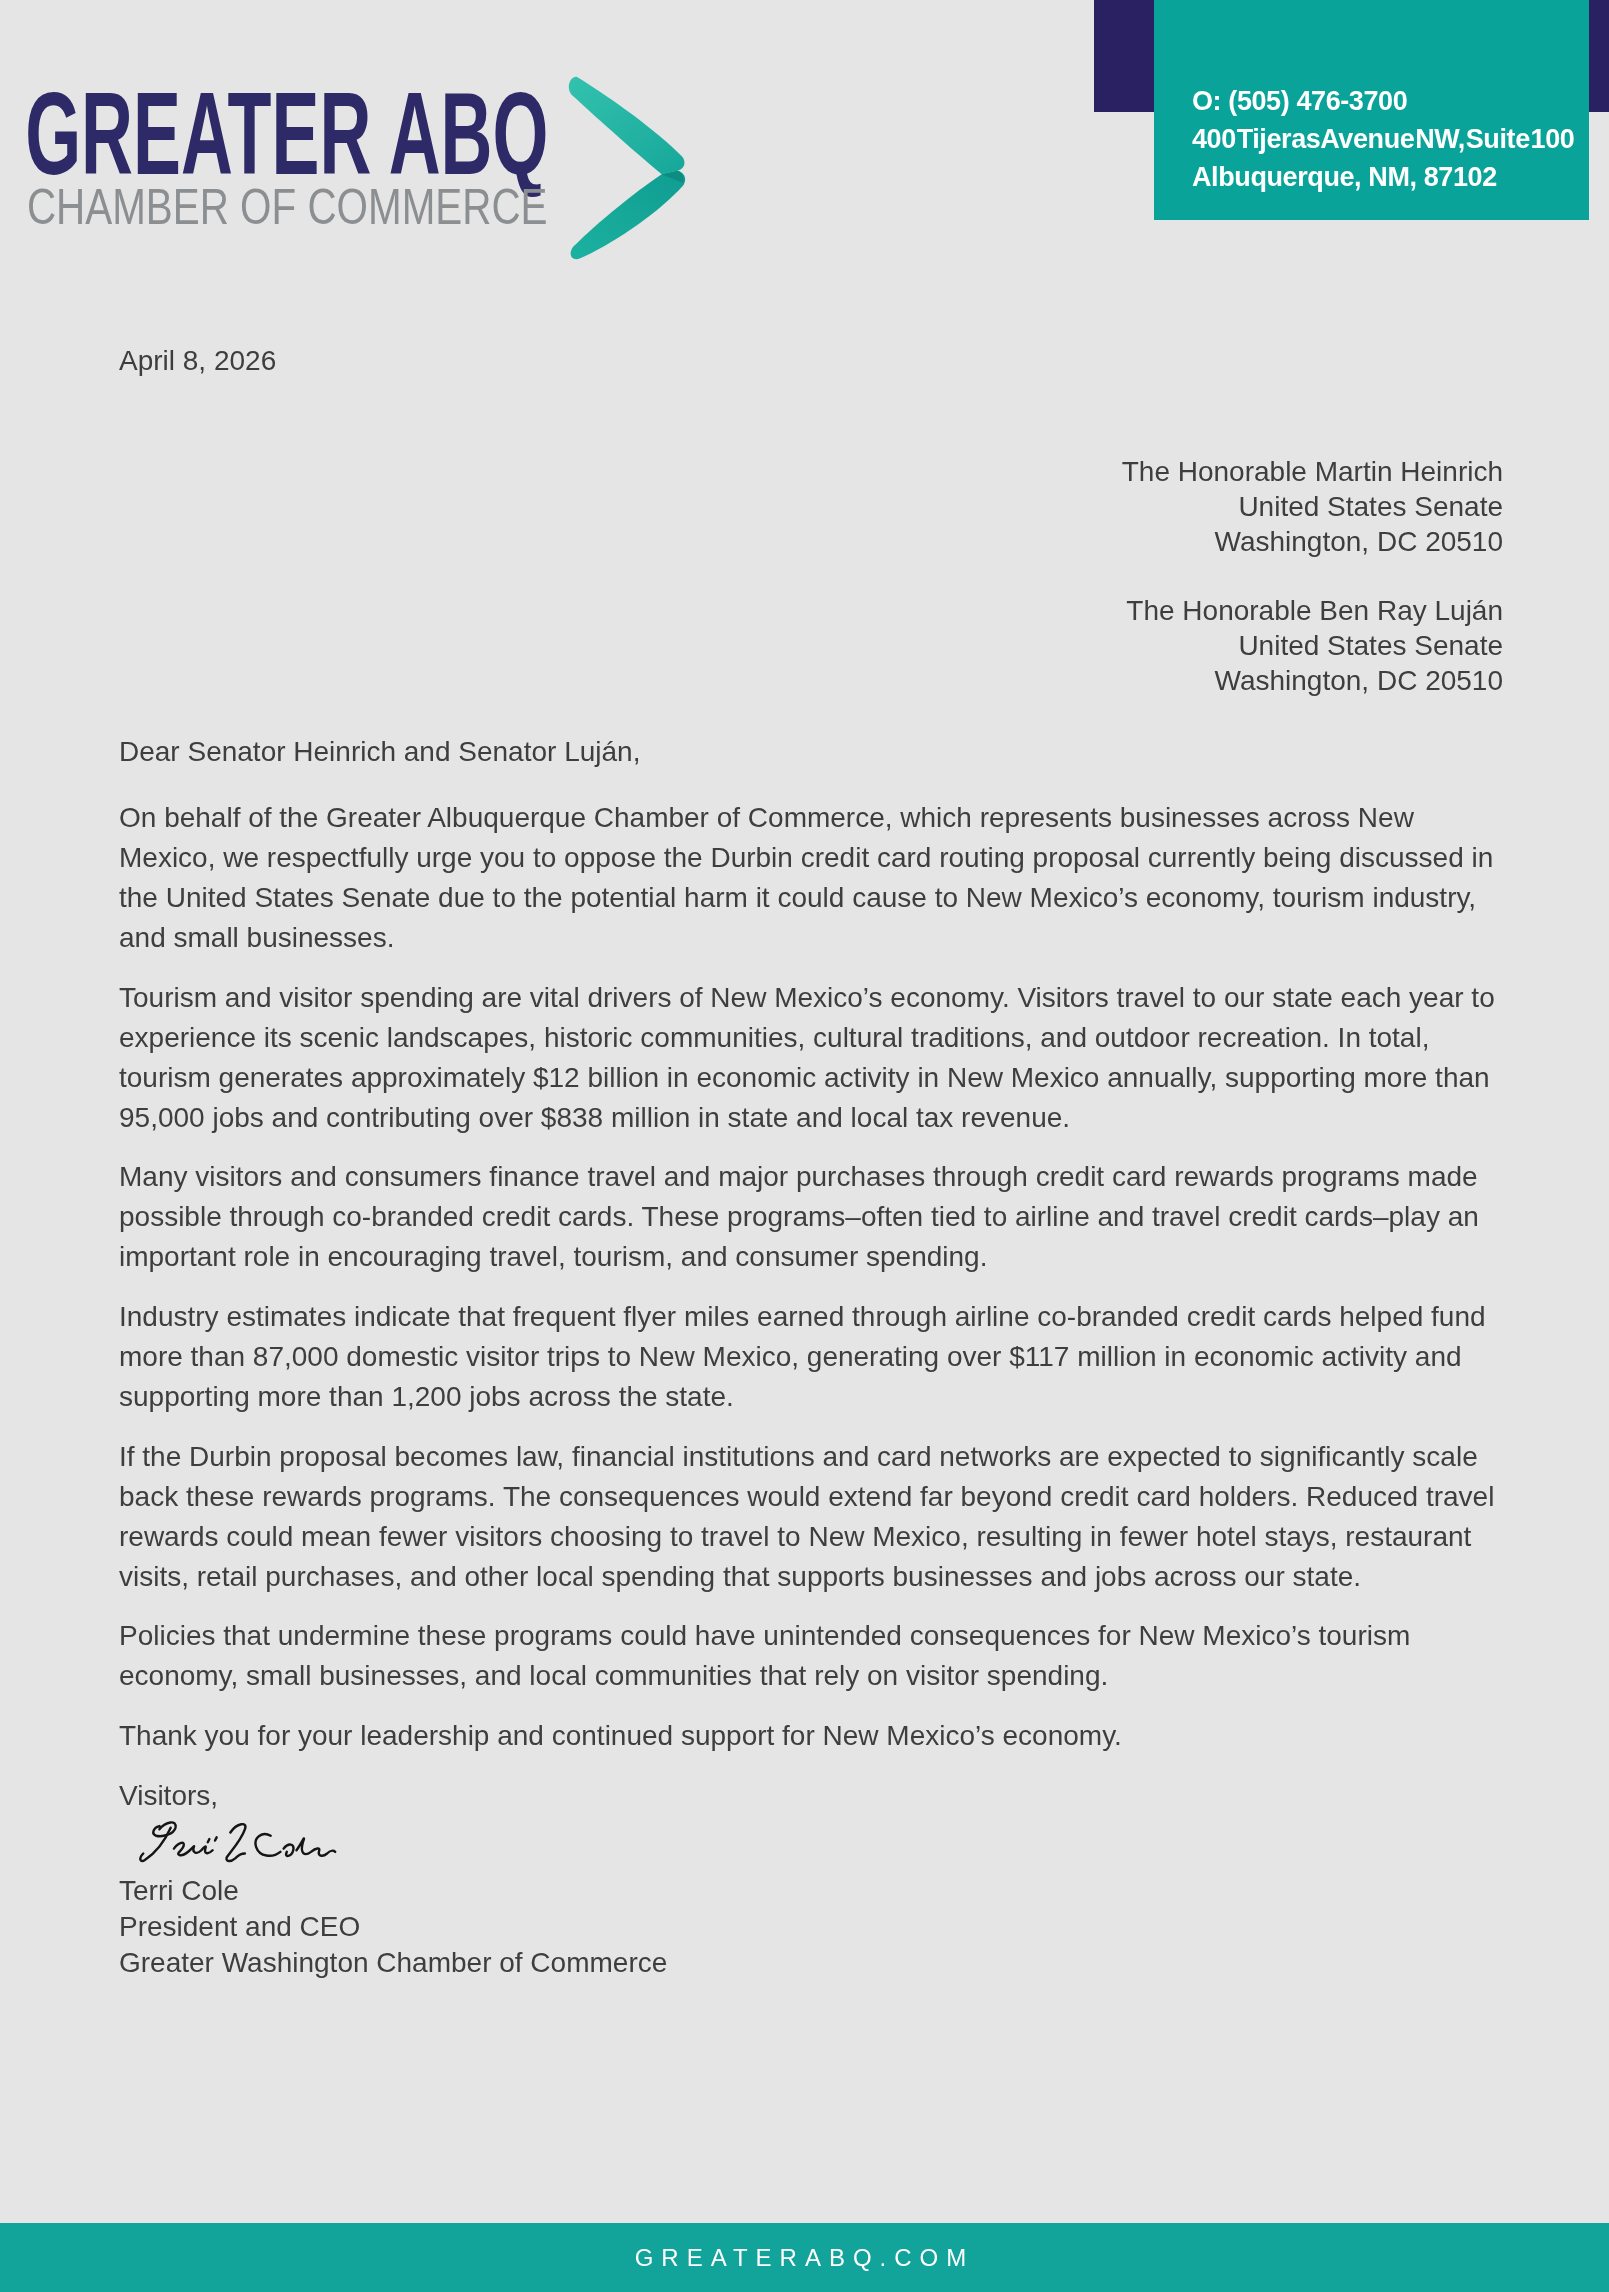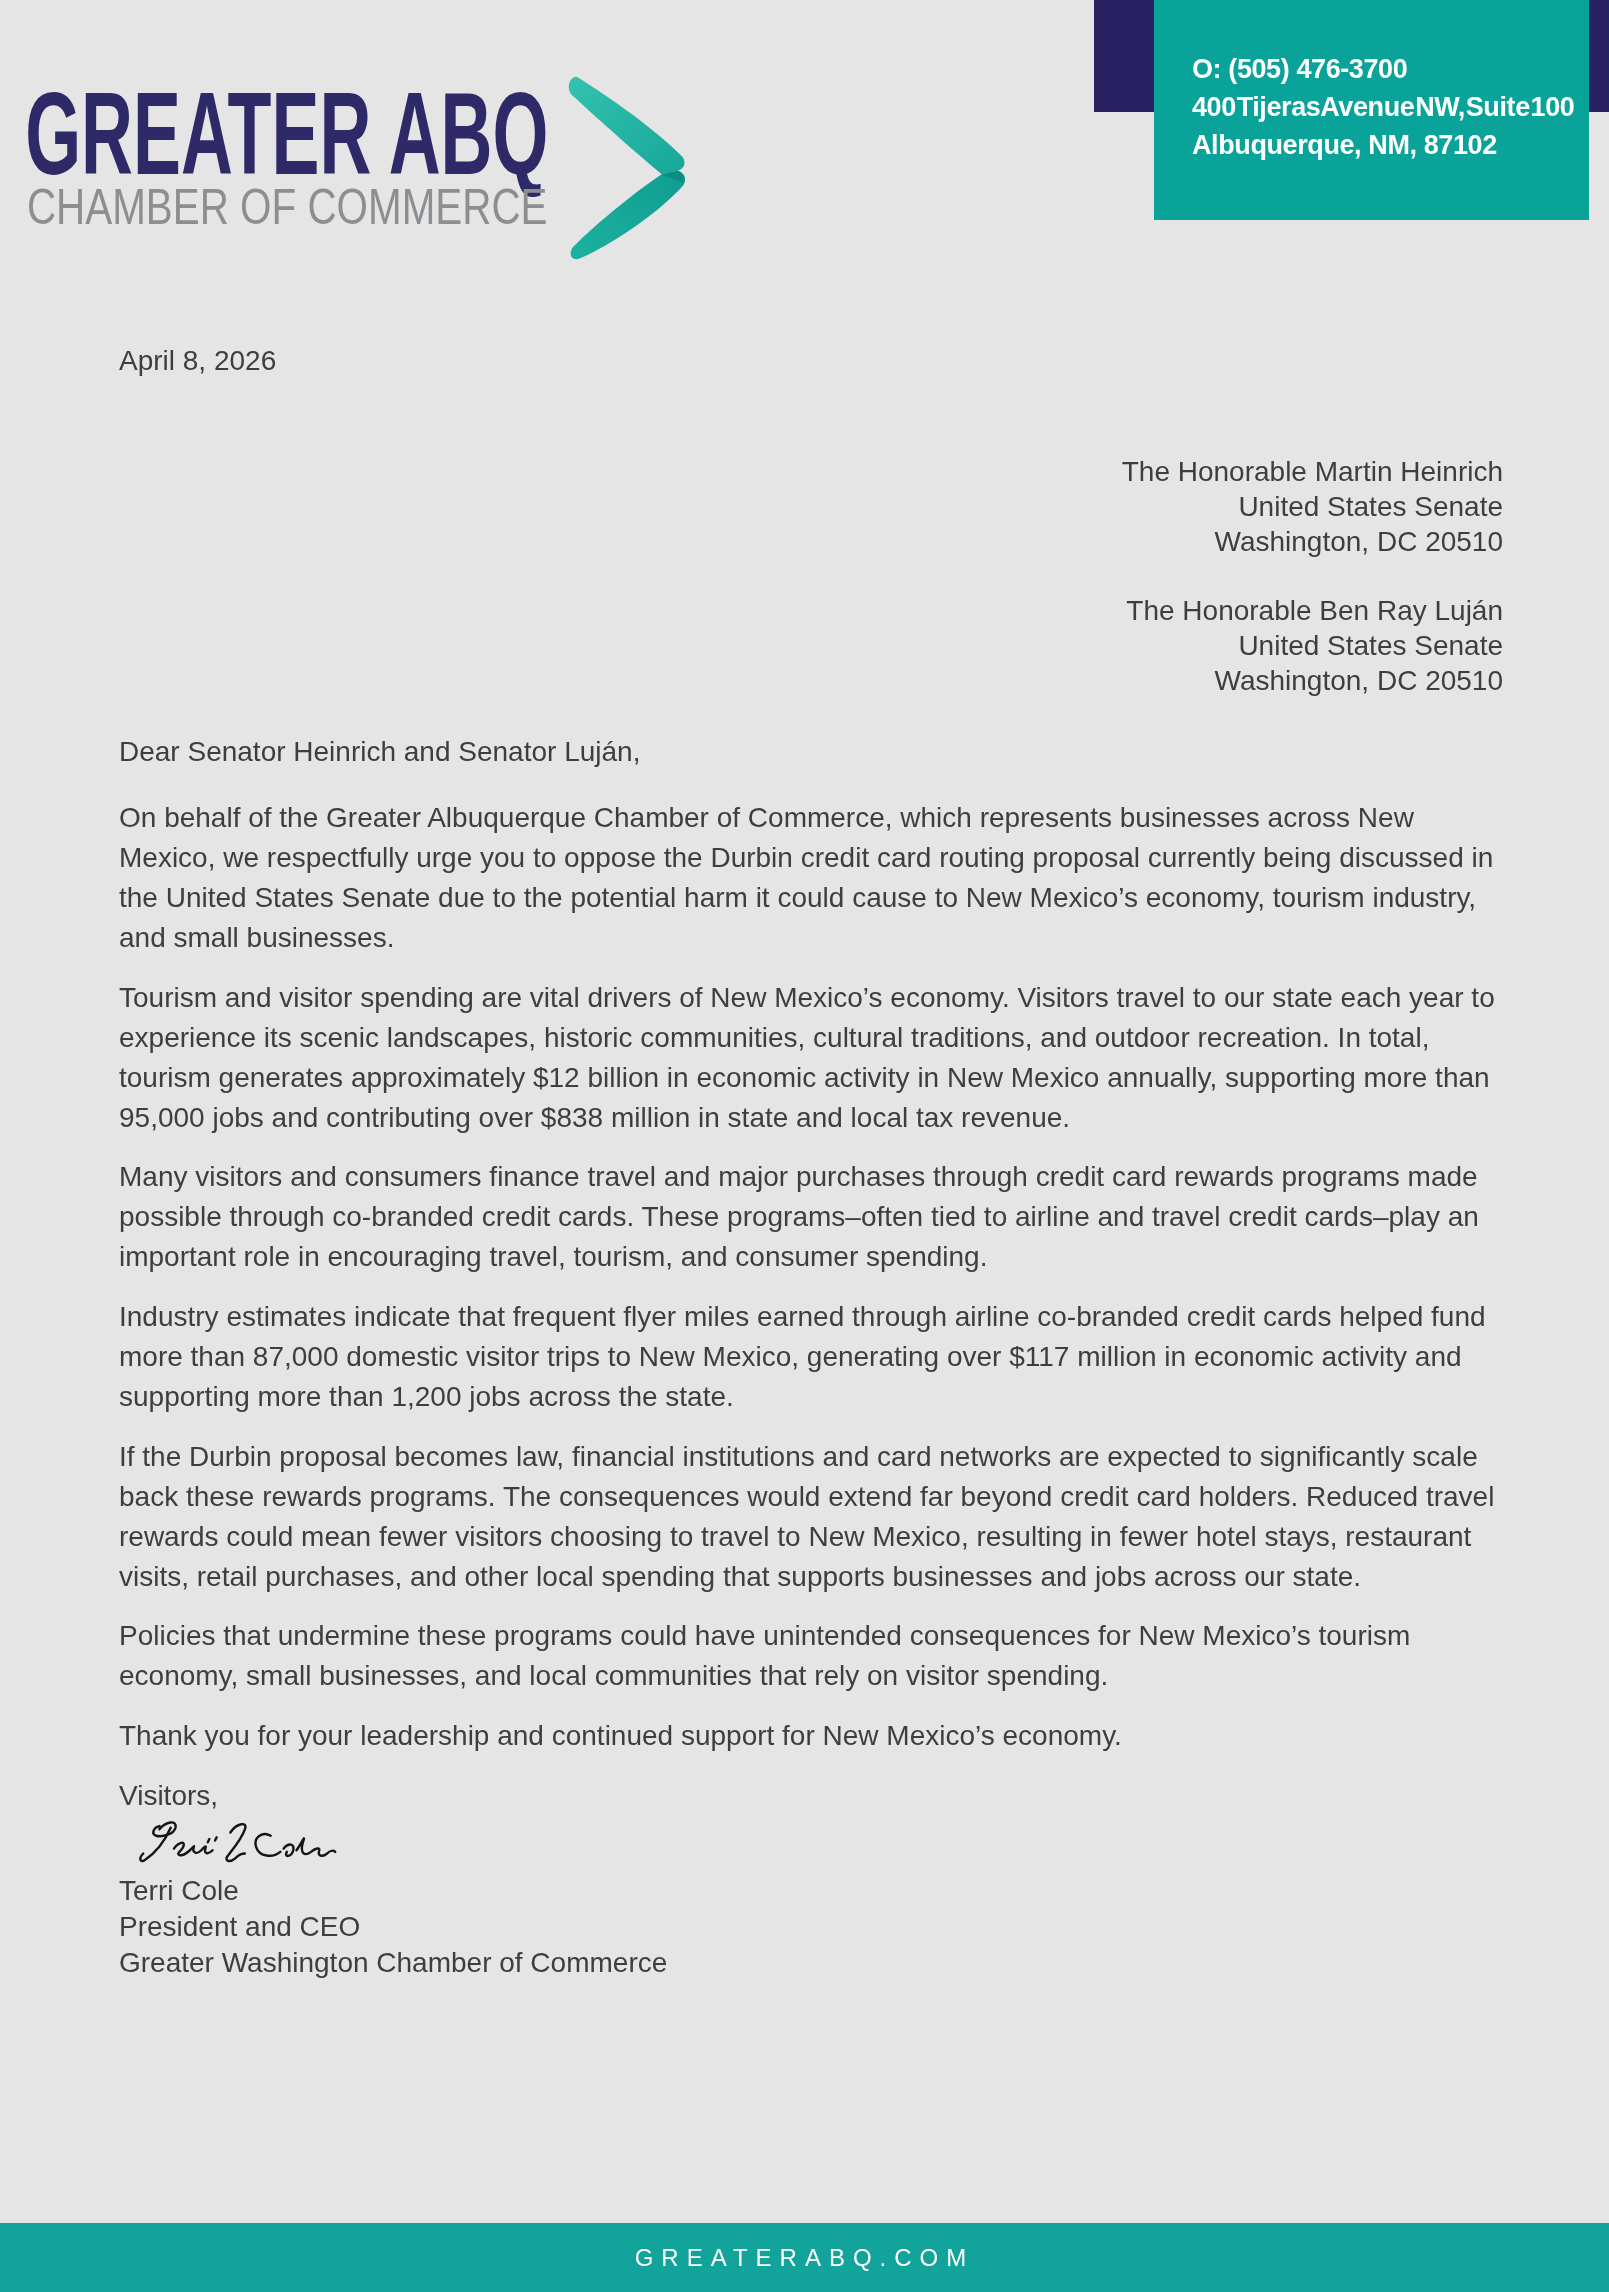--- a/index.html
+++ b/index.html
@@ -19,21 +19,21 @@
   .chevron-wrap { position: absolute; left: 562px; top: 75px; width: 125px; height: 186px; }
 
   .navy-block {
     position: absolute; left: 1094px; top: 0; width: 516px; height: 112px;
     background: #2a2163;
   }
   .contact-card {
     position: absolute; left: 1154px; top: 0; width: 435px; height: 220px;
     background: #0aa399;
     color: #ffffff;
-    padding: 50px 0 0 38px;
+    padding: 82px 0 0 38px;
     box-sizing: border-box;
   }
   .contact-line {
     margin: 0;
     font-size: 27px; font-weight: bold; line-height: 38px;
     letter-spacing: -0.4px;
     white-space: nowrap;
   }
   .contact-line.tight { word-spacing: -6.3px; }
 

